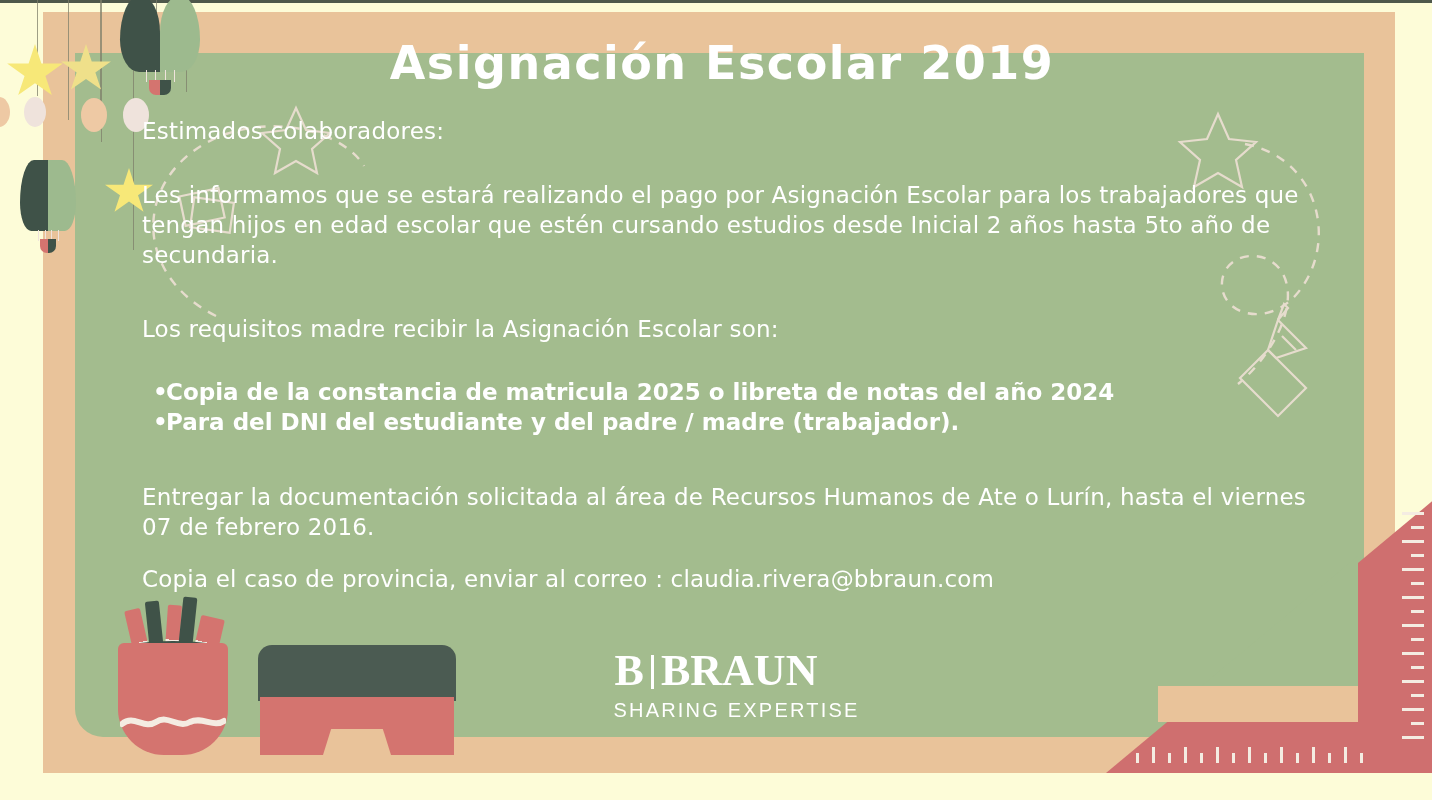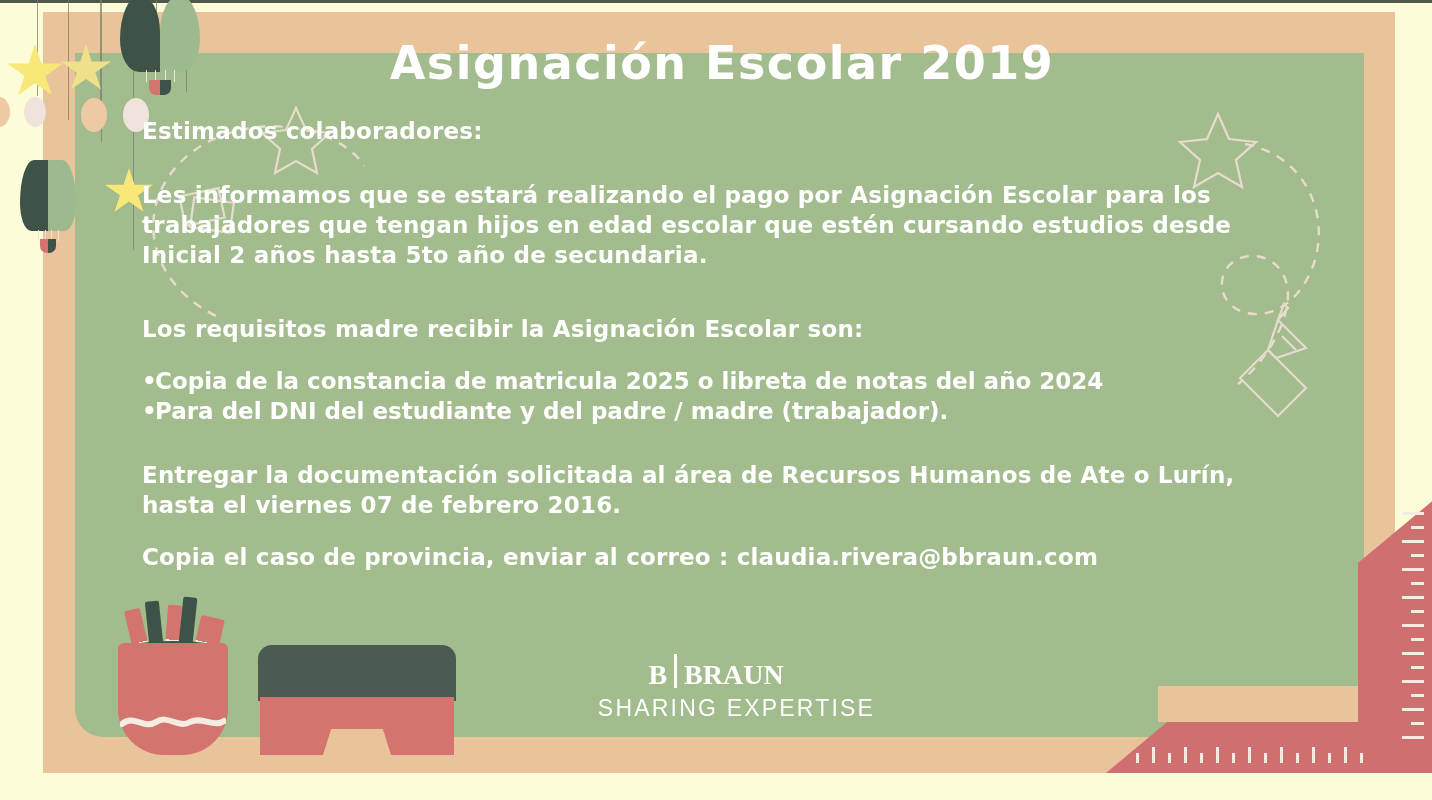--- a/index.html
+++ b/index.html
@@ -78,36 +78,36 @@
   
   .content{position:absolute;left:142px;top:36px;right:120px;color:#ffffff;}
   .title{
     font-family:"DejaVu Sans", sans-serif;
     font-weight:700;font-size:46px;letter-spacing:1.5px;
     text-align:center;margin:0 0 26px 0;
     margin-left:-10px;
   }
   .ptext{
     font-family:"DejaVu Sans", sans-serif;
-    font-weight:700;font-size:23px;line-height:30px;
+    font-weight:400;font-size:23px;line-height:30px;
     letter-spacing:.2px;margin:0;
   }
   .gap-sm{height:22px;}
   .gap-md{height:34px;}
   .gap-lg{height:44px;}
-  .bullets{margin:0;padding:0;list-style:none;}
+  .bullets{margin:11px;padding:0;list-style:none;}
   .bullets li{position:relative;padding-left:13px;
     font-family:"DejaVu Sans", sans-serif;font-weight:700;font-size:23px;line-height:30px;}
   .bullets li:before{content:"\2022";position:absolute;left:0;top:0;}
 
   
   .logo{position:absolute;left:0;right:0;bottom:78px;text-align:center;color:#ffffff;}
-  .logo .mark{font-family:"Liberation Serif", serif;font-weight:700;font-size:28px;letter-spacing:0px;line-height:1;}
+  .logo .mark{font-family:"Liberation Serif", serif;font-weight:700;font-size:44px;letter-spacing:0px;line-height:1;}
   .logo .mark .bar{display:inline-block;width:3px;height:34px;background:#fff;margin:0 7px -2px 7px;vertical-align:-2px;}
-  .logo .tag{font-family:"Liberation Sans", sans-serif;font-weight:400;font-size:23px;letter-spacing:2.2px;margin-top:6px;padding-left:41px;}
+  .logo .tag{font-family:"Liberation Sans", sans-serif;font-weight:400;font-size:20px;letter-spacing:2.2px;margin-top:6px;padding-left:41px;}
 </style>
 </head>
 <body>
 
 <div id="poster">
 
   <div class="frame-cream"></div>
   <div class="frame-tan"></div>
   <div class="board"></div>
   <div class="topline"></div>

